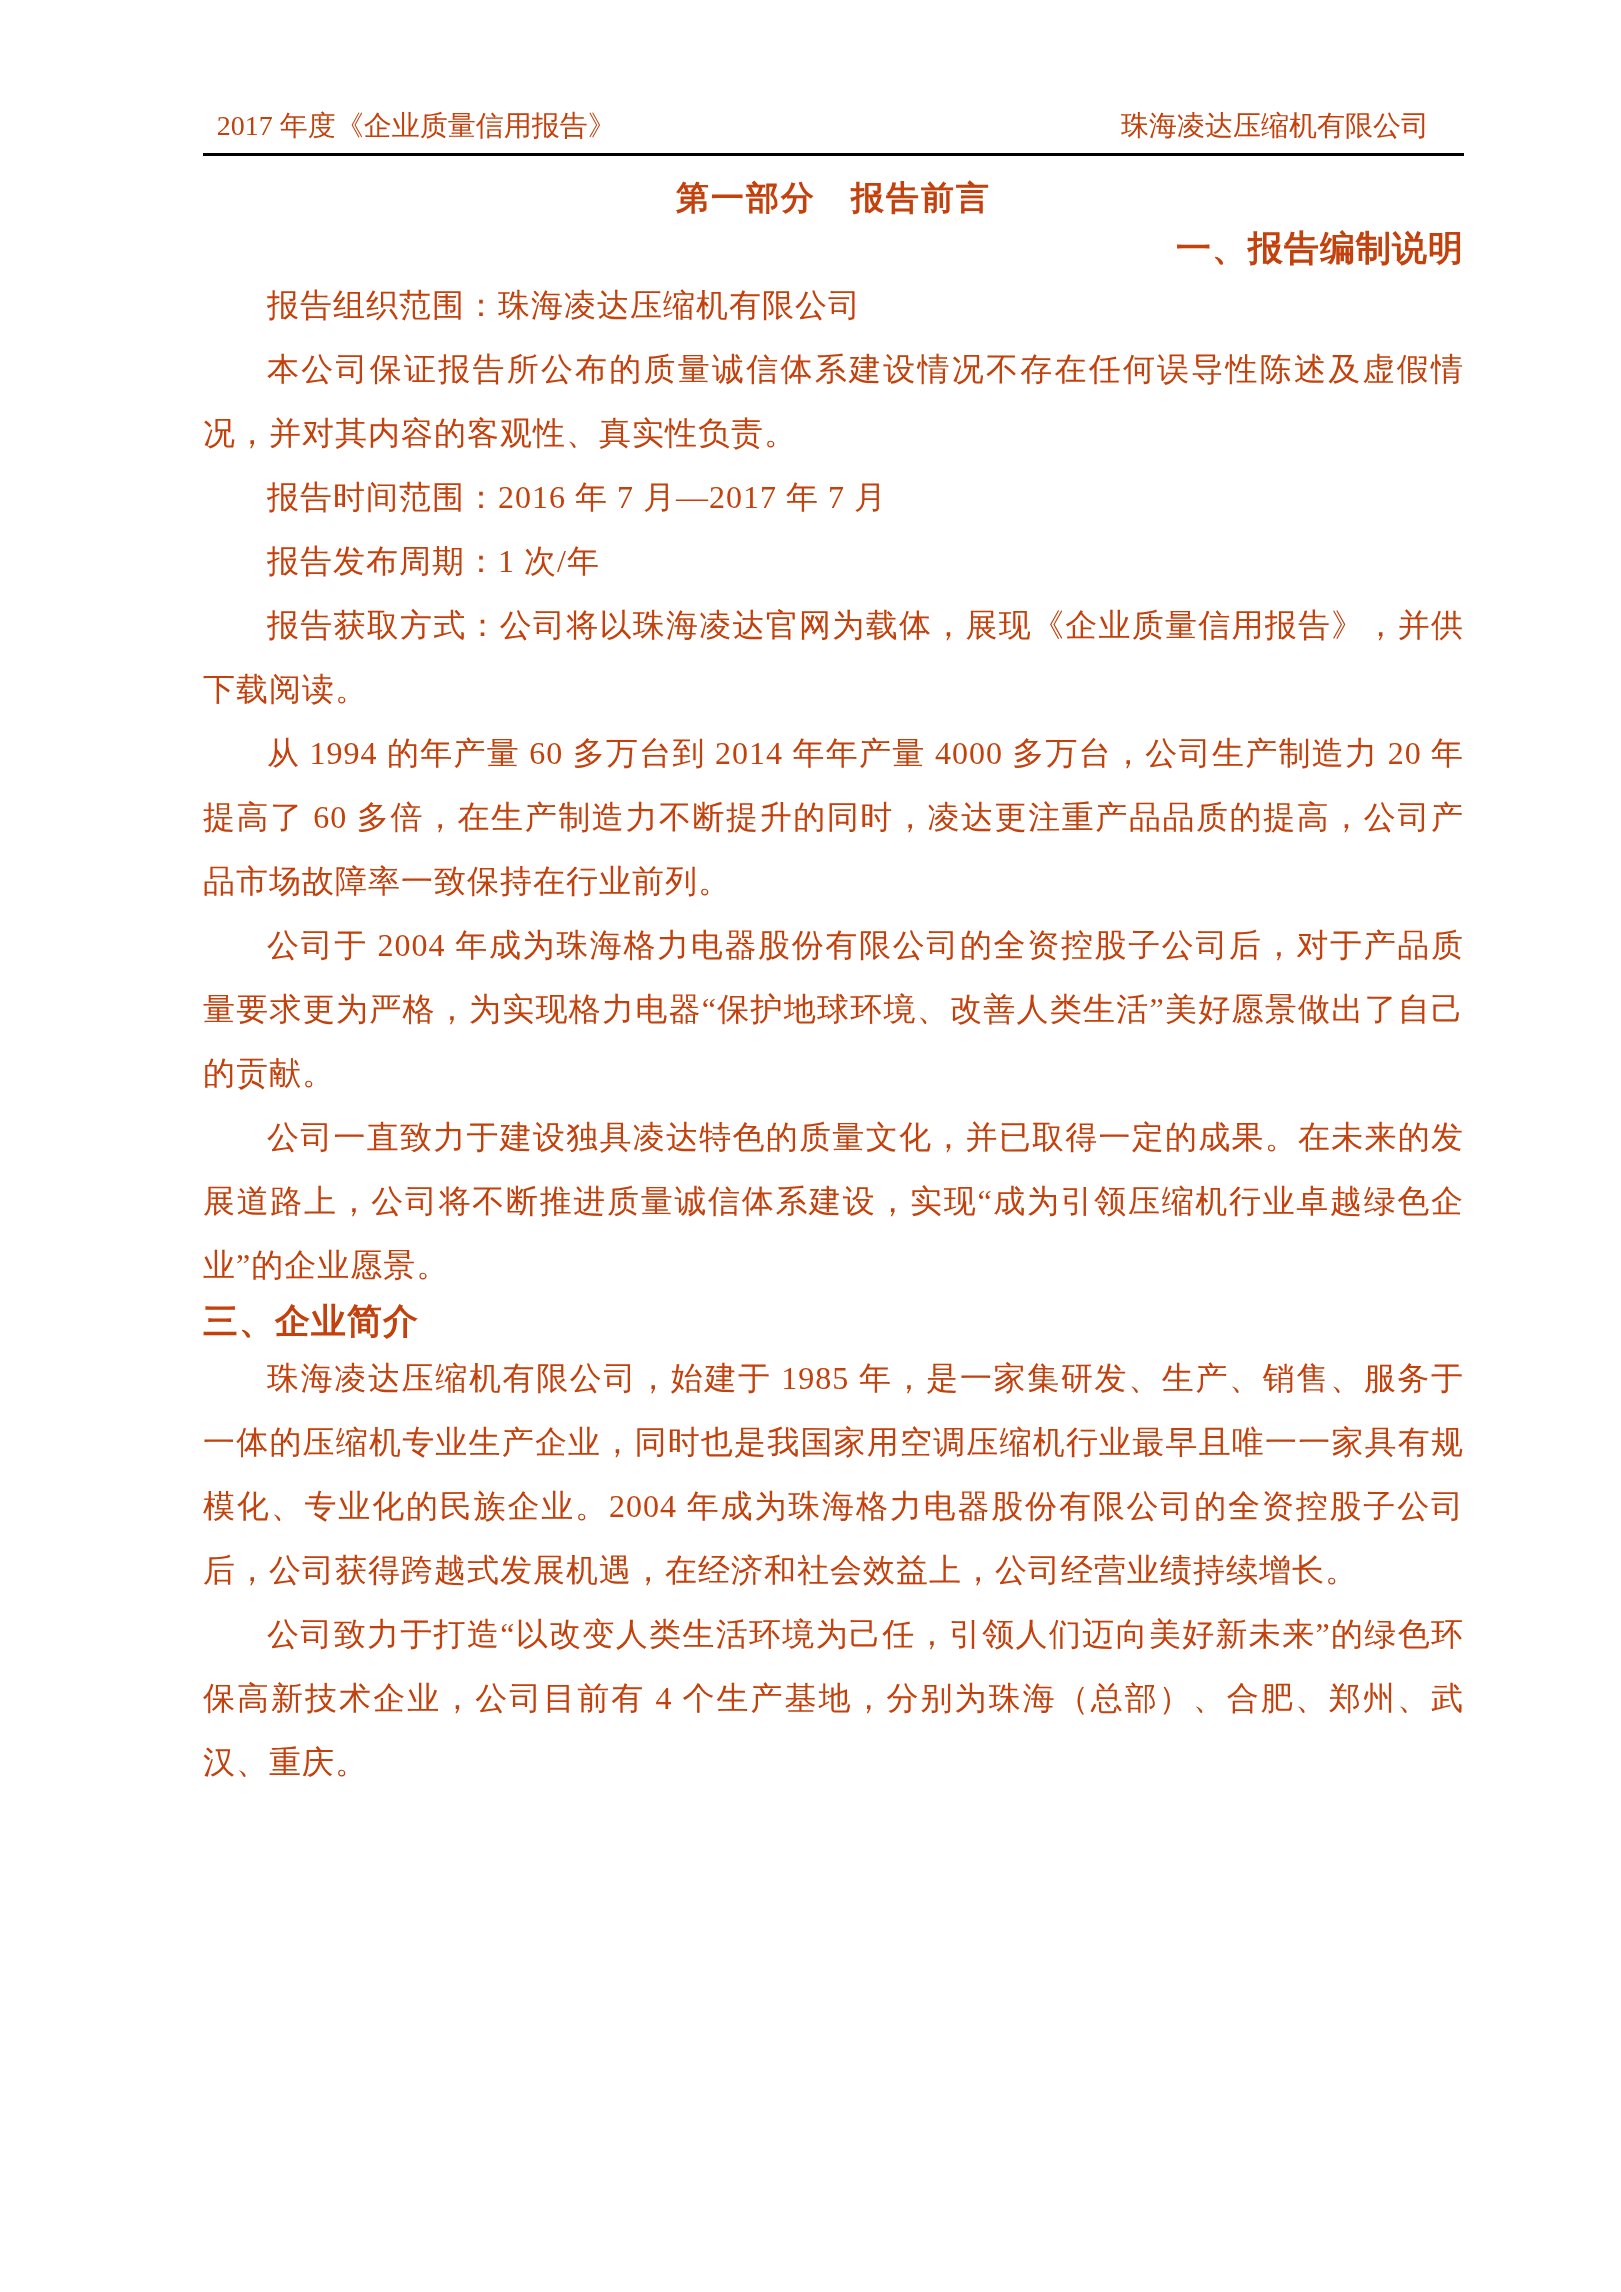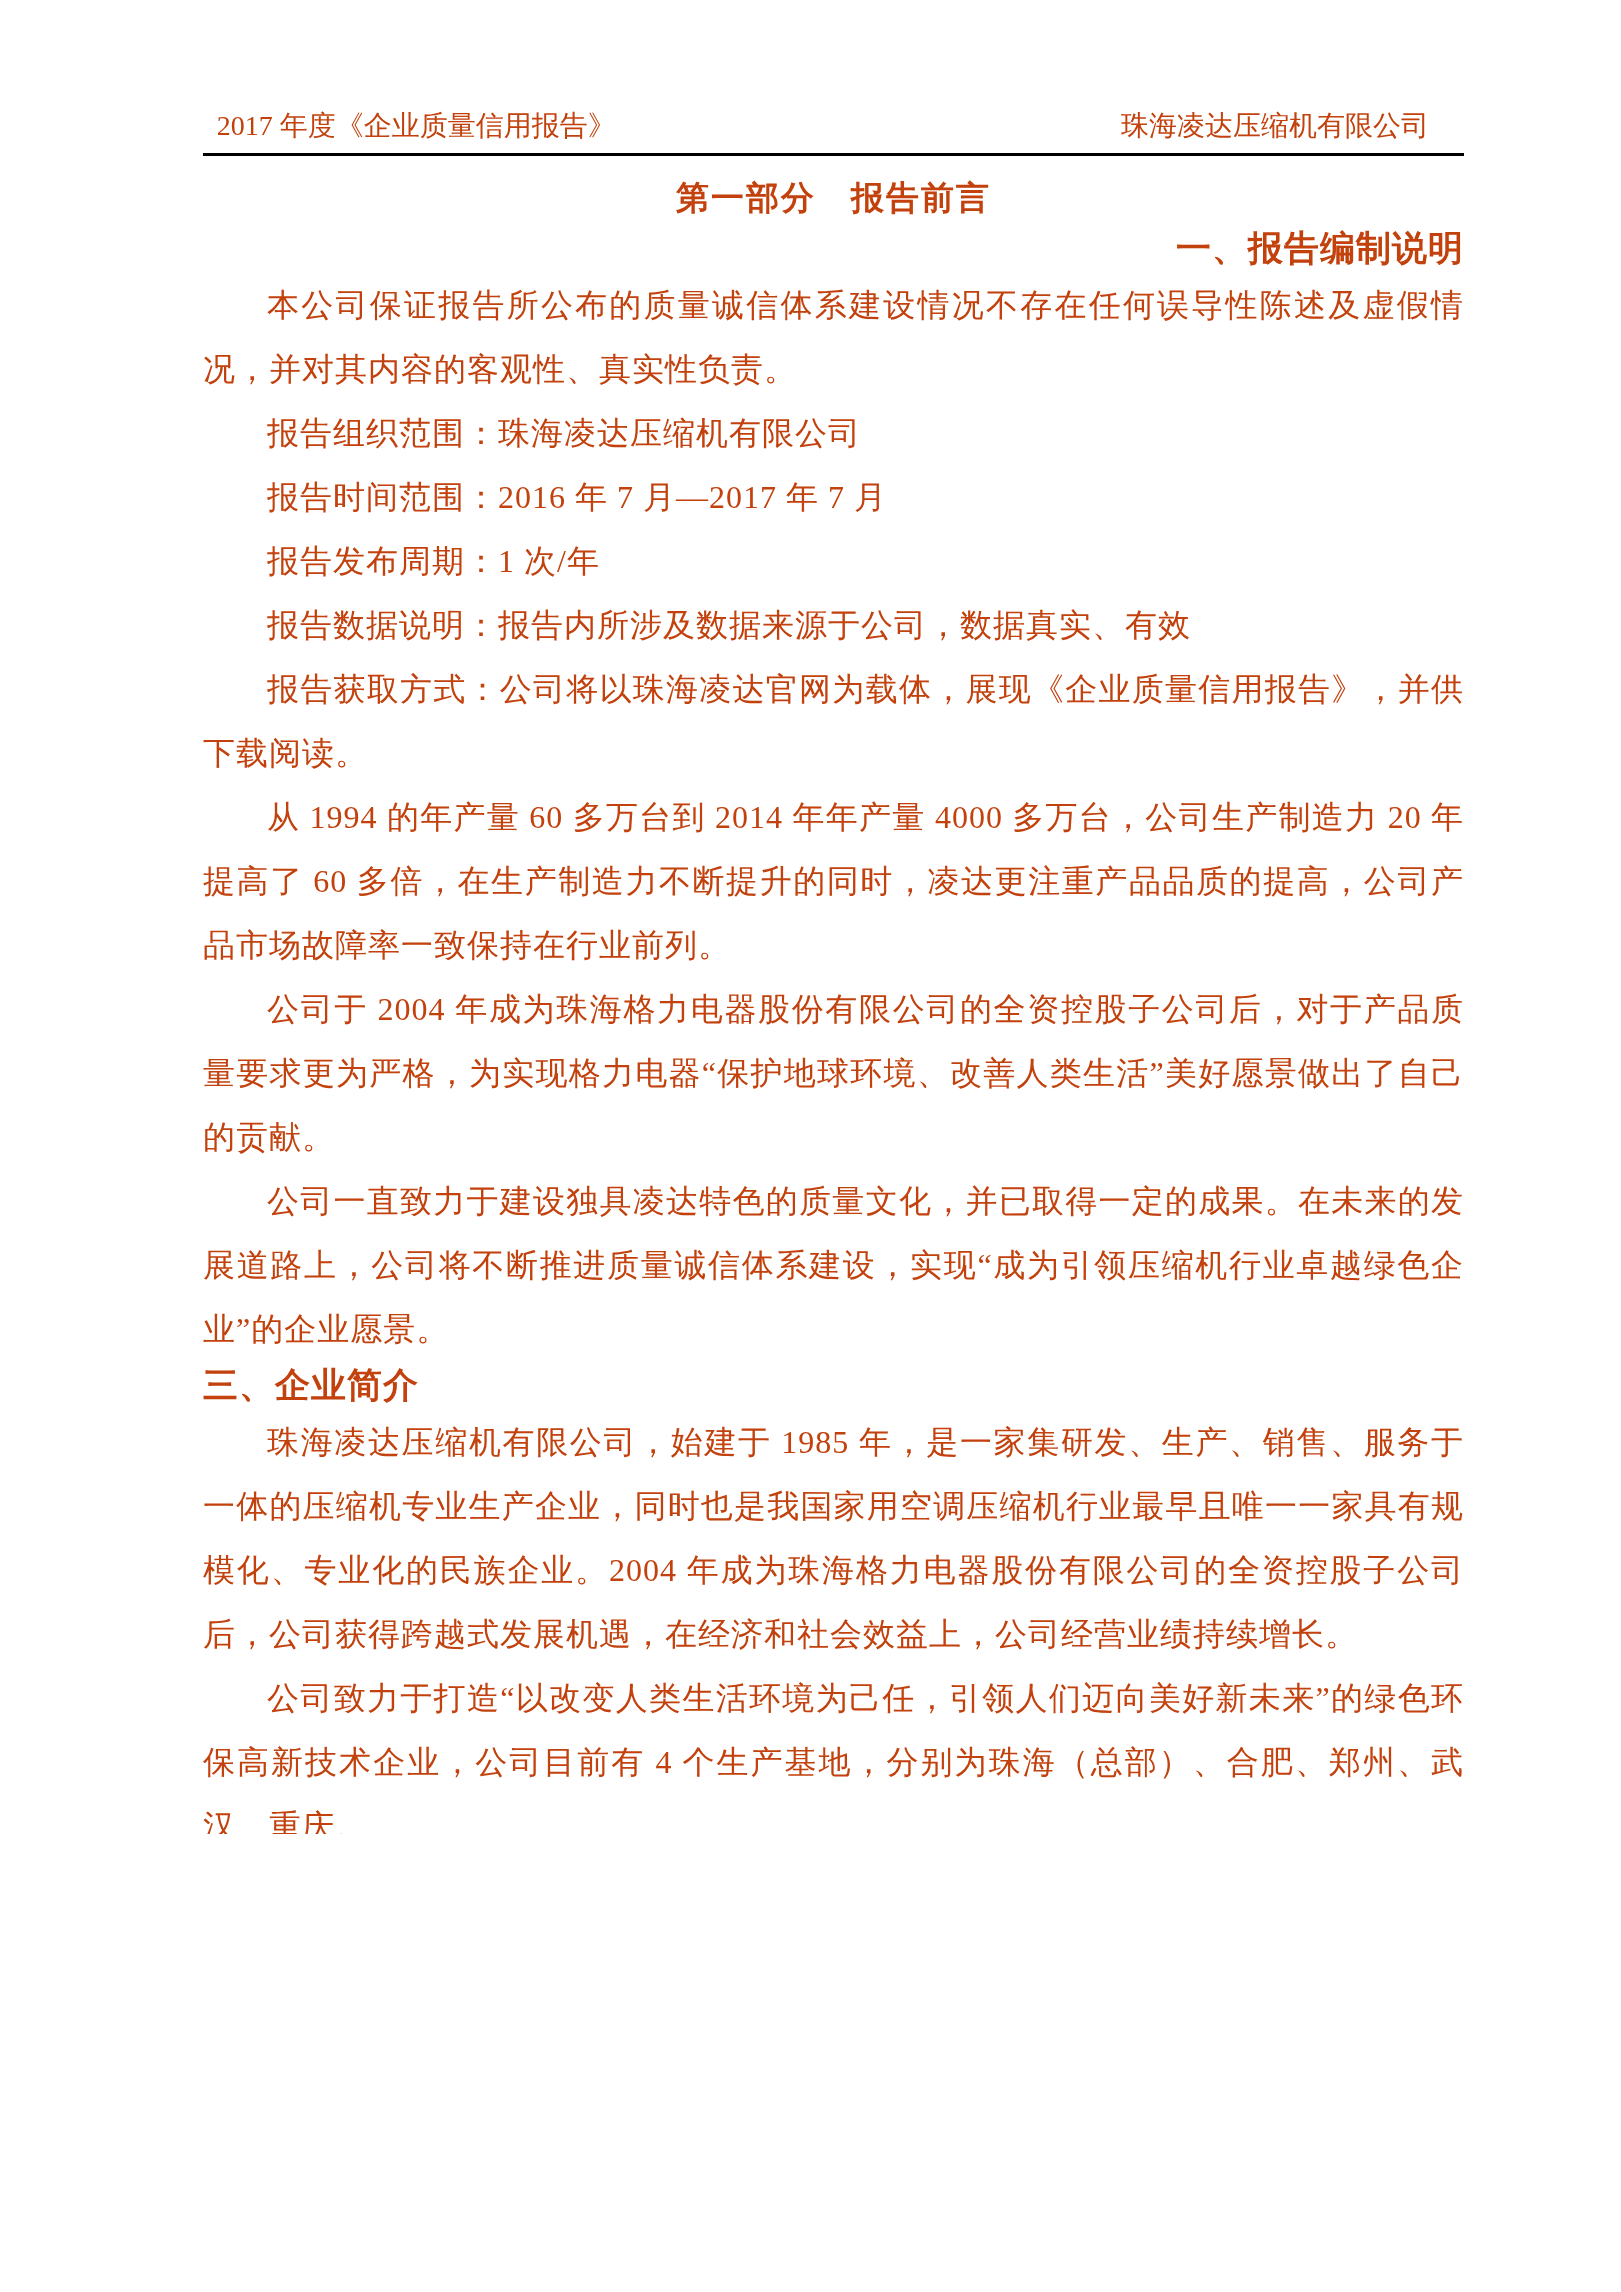--- a/index.html
+++ b/index.html
@@ -78,25 +78,24 @@
   <div class="content">
 
     <div class="doc-header">
       <span class="hdr-left">2017 年度《企业质量信用报告》</span>
       <span class="hdr-right">珠海凌达压缩机有限公司</span>
     </div>
 
     <h1 class="title">第一部分　报告前言</h1>
 
     <h2 class="sec h2-a">一、报告编制说明</h2>
+    <p class="body sp2">报告组织范围：珠海凌达压缩机有限公司</p>
     <p class="body sp30">本公司保证报告所公布的质量诚信体系建设情况不存在任何误导性陈述及虚假情况，并对其内容的客观性、真实性负责。</p>
-    <p class="body sp2">报告组织范围：珠海凌达压缩机有限公司</p>
     <p class="body">报告时间范围：2016 年 7 月—2017 年 7 月</p>
     <p class="body">报告发布周期：1 次/年</p>
-    <p class="body">报告数据说明：报告内所涉及数据来源于公司，数据真实、有效</p>
     <p class="body">报告获取方式：公司将以珠海凌达官网为载体，展现《企业质量信用报告》，并供下载阅读。</p>
 
     <p class="body sp27">从 1994 的年产量 60 多万台到 2014 年年产量 4000 多万台，公司生产制造力 20 年提高了 60 多倍，在生产制造力不断提升的同时，凌达更注重产品品质的提高，公司产品市场故障率一致保持在行业前列。</p>
     <p class="body">公司于 2004 年成为珠海格力电器股份有限公司的全资控股子公司后，对于产品质量要求更为严格，为实现格力电器“保护地球环境、改善人类生活”美好愿景做出了自己的贡献。</p>
     <p class="body">公司一直致力于建设独具凌达特色的质量文化，并已取得一定的成果。在未来的发展道路上，公司将不断推进质量诚信体系建设，实现“成为引领压缩机行业卓越绿色企业”的企业愿景。</p>
 
     <h2 class="sec h2-c">三、企业简介</h2>
     <p class="body sp27">珠海凌达压缩机有限公司，始建于 1985 年，是一家集研发、生产、销售、服务于一体的压缩机专业生产企业，同时也是我国家用空调压缩机行业最早且唯一一家具有规模化、专业化的民族企业。2004 年成为珠海格力电器股份有限公司的全资控股子公司后，公司获得跨越式发展机遇，在经济和社会效益上，公司经营业绩持续增长。</p>
     <p class="body sp3">公司致力于打造“以改变人类生活环境为己任，引领人们迈向美好新未来”的绿色环保高新技术企业，公司目前有 4 个生产基地，分别为珠海（总部）、合肥、郑州、武汉、重庆。</p>
 

